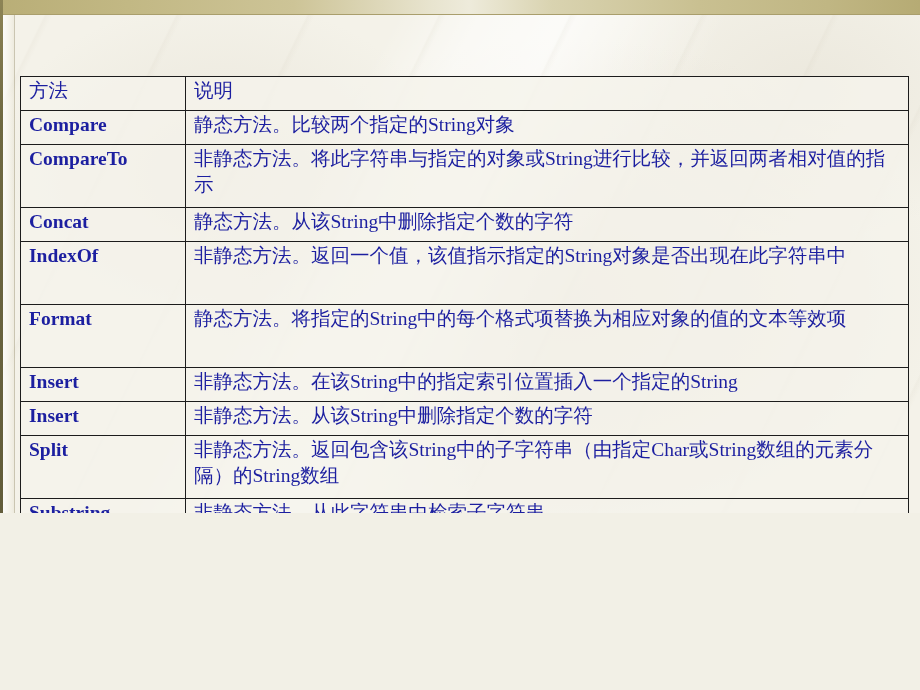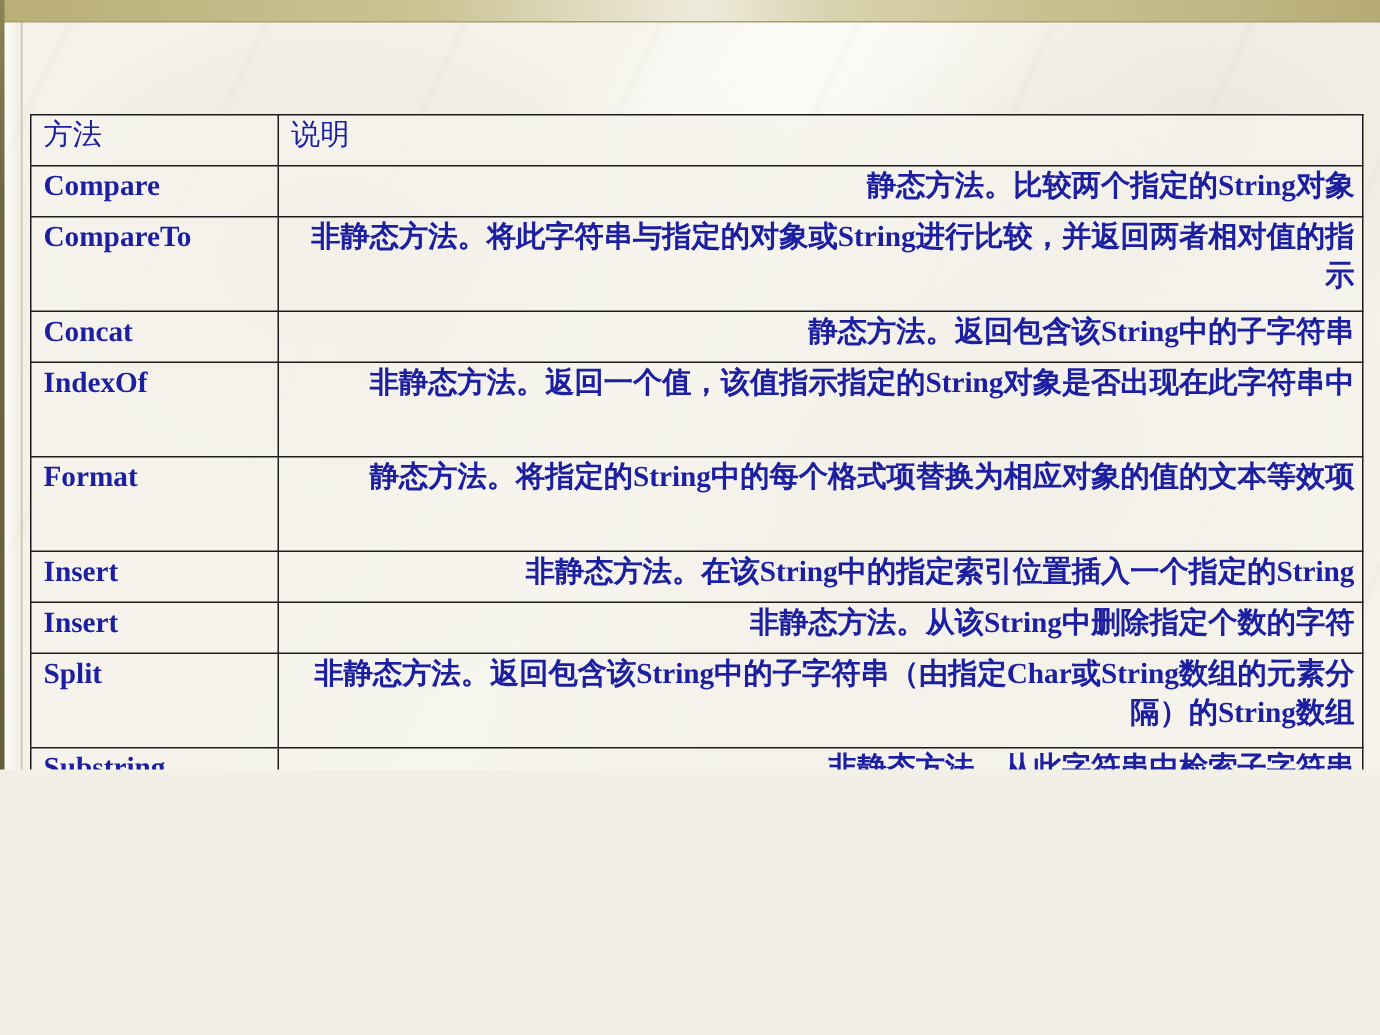--- a/index.html
+++ b/index.html
@@ -139,22 +139,21 @@
     font-weight: normal;
     height: 28px;
   }
 
   
   tbody td.method-cell {
     font-weight: bold;
     white-space: nowrap;
   }
   tbody td.desc-cell {
-    font-weight: bold;
-    text-align: right;
+    font-weight: normal;
   }
 
   
   tr.r1 td { height: 29px; }
   tr.r2 td { height: 58px; }
 
   
   .desc-cell, .method-cell { word-break: break-all; }
 </style>
 </head>
@@ -184,21 +183,21 @@
           <tr class="r1">
             <td class="method-cell">Compare</td>
             <td class="desc-cell">静态方法。比较两个指定的String对象</td>
           </tr>
           <tr class="r2">
             <td class="method-cell">CompareTo</td>
             <td class="desc-cell">非静态方法。将此字符串与指定的对象或String进行比较，并返回两者相对值的指示</td>
           </tr>
           <tr class="r1">
             <td class="method-cell">Concat</td>
-            <td class="desc-cell">静态方法。返回包含该String中的子字符串</td>
+            <td class="desc-cell">静态方法。从该String中删除指定个数的字符</td>
           </tr>
           <tr class="r2">
             <td class="method-cell">IndexOf</td>
             <td class="desc-cell">非静态方法。返回一个值，该值指示指定的String对象是否出现在此字符串中</td>
           </tr>
           <tr class="r2">
             <td class="method-cell">Format</td>
             <td class="desc-cell">静态方法。将指定的String中的每个格式项替换为相应对象的值的文本等效项</td>
           </tr>
           <tr class="r1">

